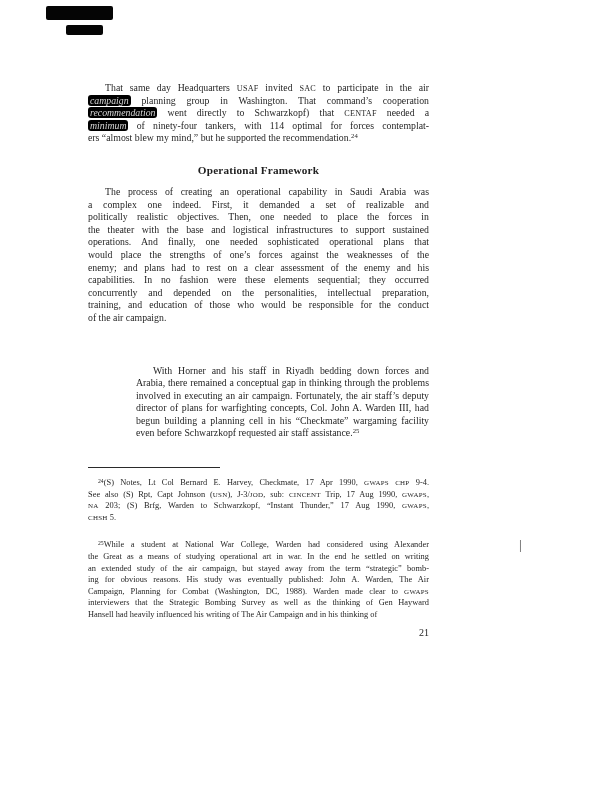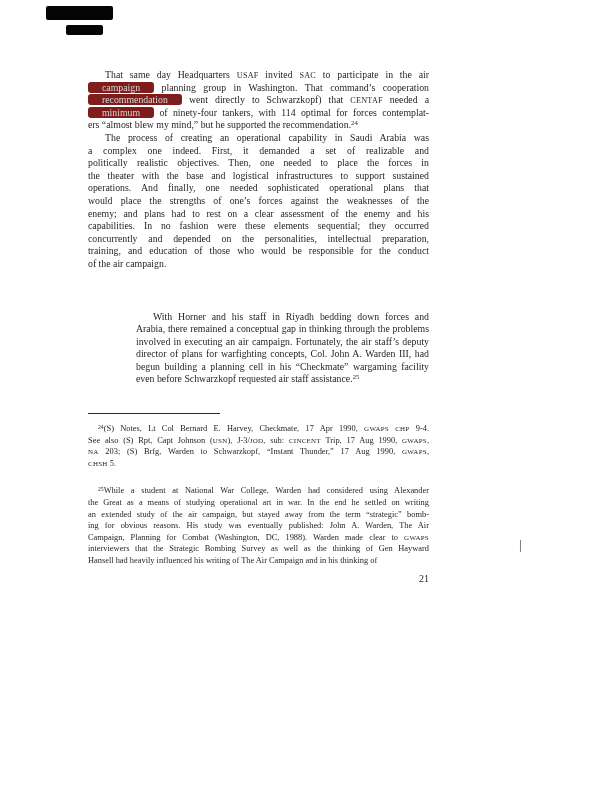--- a/index.html
+++ b/index.html
@@ -14,21 +14,21 @@
     overflow: hidden;
   }
   .scan-mark { position: absolute; background: #050505; border-radius: 2px; }
   .mark1 { left: 46px; top: 6px;  width: 67px; height: 14px; }
   .mark2 { left: 66px; top: 25px; width: 37px; height: 10px; }
   .margin-tick {
     position: absolute; left: 519px; top: 537px;
     font-size: 13px; color: #3a3a3a;
     font-family: "Liberation Serif", serif;
   }
-  .content { position: absolute; left: 88px; top: 69px; width: 341px; }
+  .content { position: absolute; left: 88px; top: 82px; width: 341px; }
 
   .para .line, .fn .line {
     text-align: justify;
     overflow: hidden;
     white-space: normal;
   }
   .para .line {
     font-size: 9.8px;
     line-height: 12.6px;
     height: 12.6px;
@@ -63,24 +63,25 @@
   .page-number {
     margin-top: 6px;
     text-align: right;
     font-size: 10px;
   }
 
   .seg-sc { font-size: 0.83em; letter-spacing: 0.25px; }
   .seg-sup { font-size: 0.68em; position: relative; top: -0.45em; }
   .seg-i { }
   .seg-redacted {
-    background: #7f1d1d;
+    background: #000000;
     color: #d8d8d8;
     border-radius: 3px;
-    padding: 0 14px;
+    padding: 0 2px;
+    font-style: italic;
   }
 </style>
 </head>
 <body>
 
 <div class="page">
 
   <div class="scan-mark mark1"></div>
   <div class="scan-mark mark2"></div>
   <div class="margin-tick">|</div>
@@ -88,20 +89,21 @@
   <div class="content">
 
     <div class="para">
         <div class="line indent just"><span>That same day Headquarters </span><span class="seg-sc">USAF</span><span> invited </span><span class="seg-sc">SAC</span><span> to participate in the air</span></div>
         <div class="line just"><span class="seg-redacted">campaign</span><span> planning group in Washington.  That command’s cooperation</span></div>
         <div class="line just"><span class="seg-redacted">recommendation</span><span> went directly to Schwarzkopf) that </span><span class="seg-sc">CENTAF</span><span> needed a</span></div>
         <div class="line just"><span class="seg-redacted">minimum</span><span> of ninety-four tankers, with 114 optimal for forces contemplat-</span></div>
         <div class="line"><span>ers “almost blew my mind,” but he supported the recommendation.</span><span class="seg-sup">24</span></div>
       </div>
 
+    <div class="heading">Operational Framework</div>
 
     <div class="para">
         <div class="line indent just"><span>The process of creating an operational capability in Saudi Arabia was</span></div>
         <div class="line just"><span>a complex one indeed.  First, it demanded a set of realizable and</span></div>
         <div class="line just"><span>politically realistic objectives.  Then, one needed to place the forces in</span></div>
         <div class="line just"><span>the theater with the base and logistical infrastructures to support sustained</span></div>
         <div class="line just"><span>operations.  And finally, one needed sophisticated operational plans that</span></div>
         <div class="line just"><span>would place the strengths of one’s forces against the weaknesses of the</span></div>
         <div class="line just"><span>enemy; and plans had to rest on a clear assessment of the enemy and his</span></div>
         <div class="line just"><span>capabilities. In no fashion were these elements sequential; they occurred</span></div>

